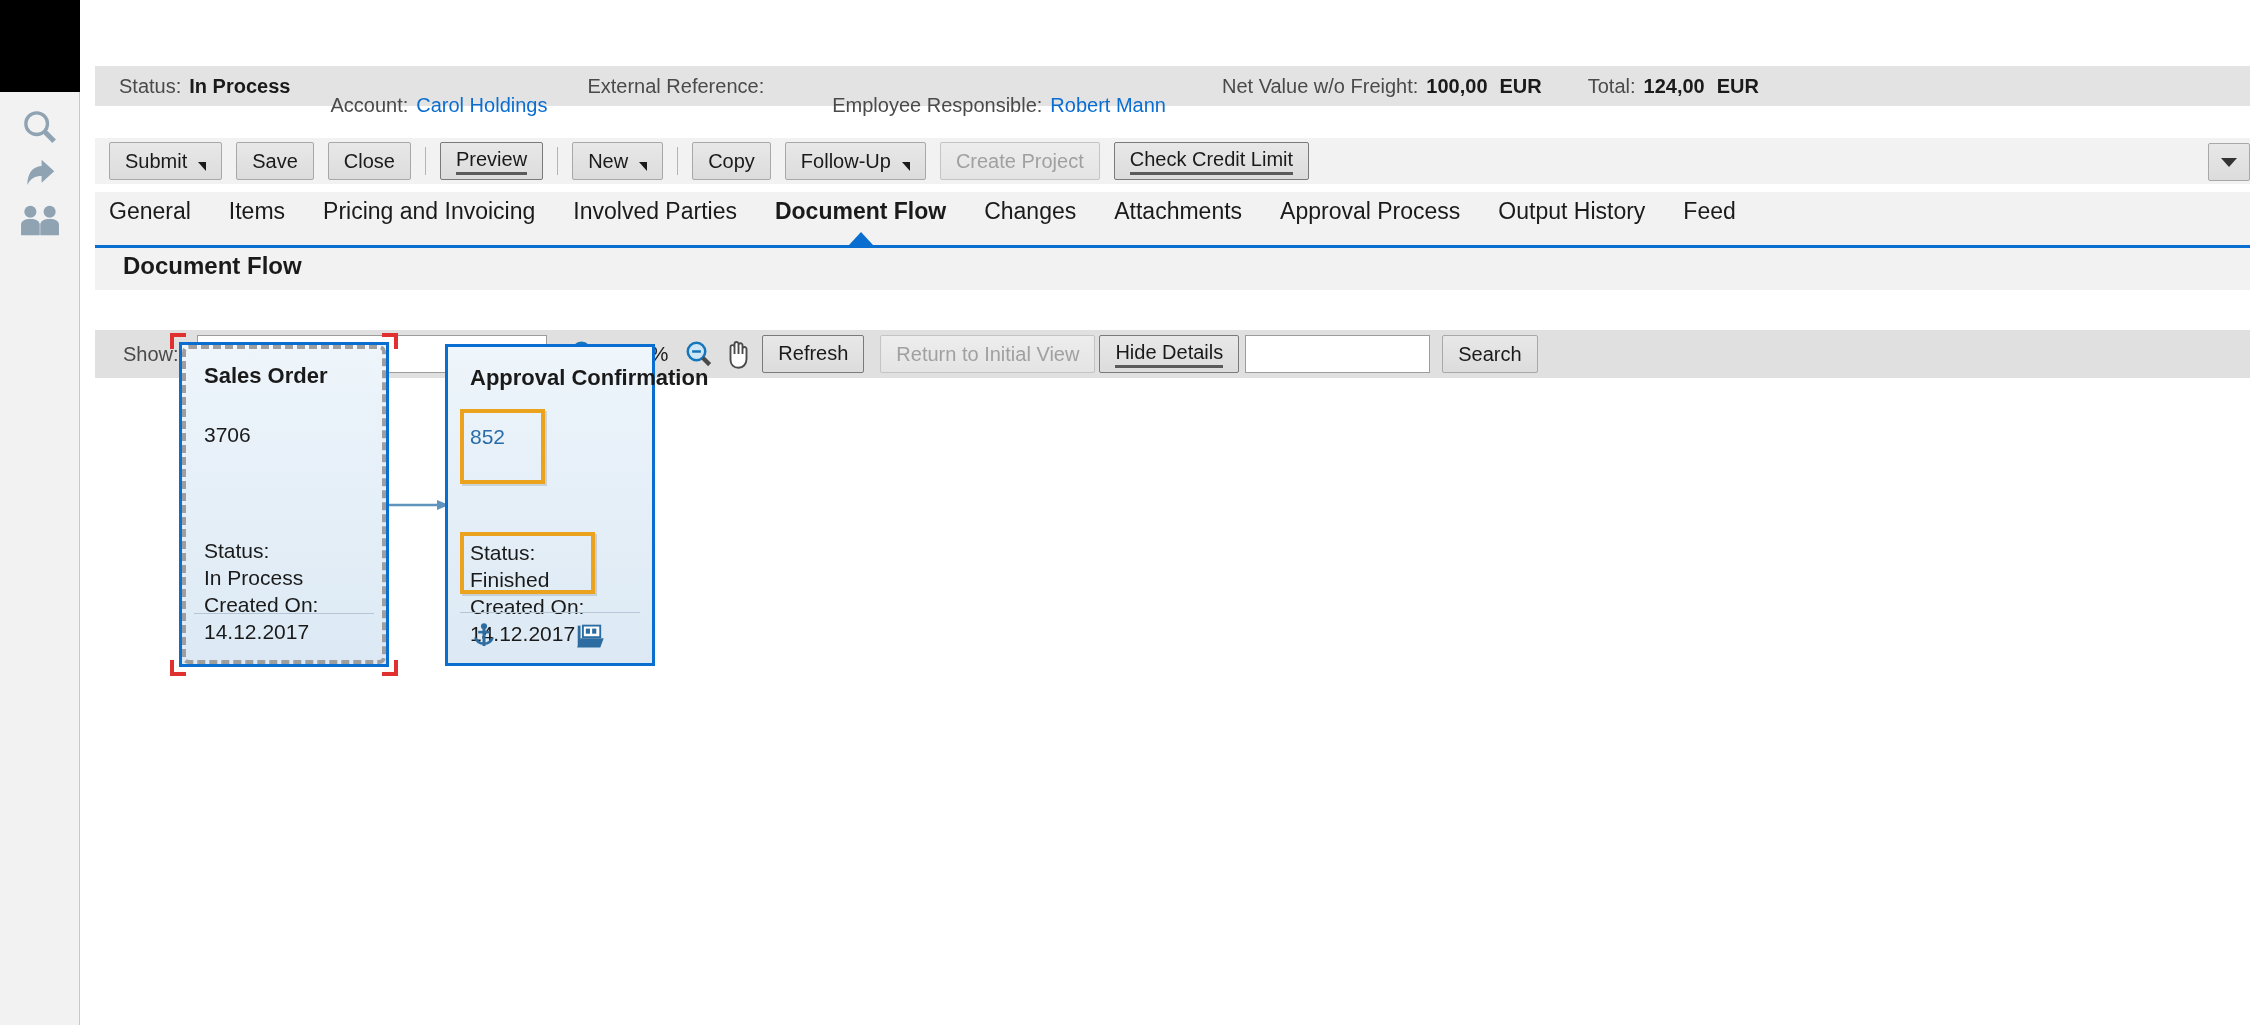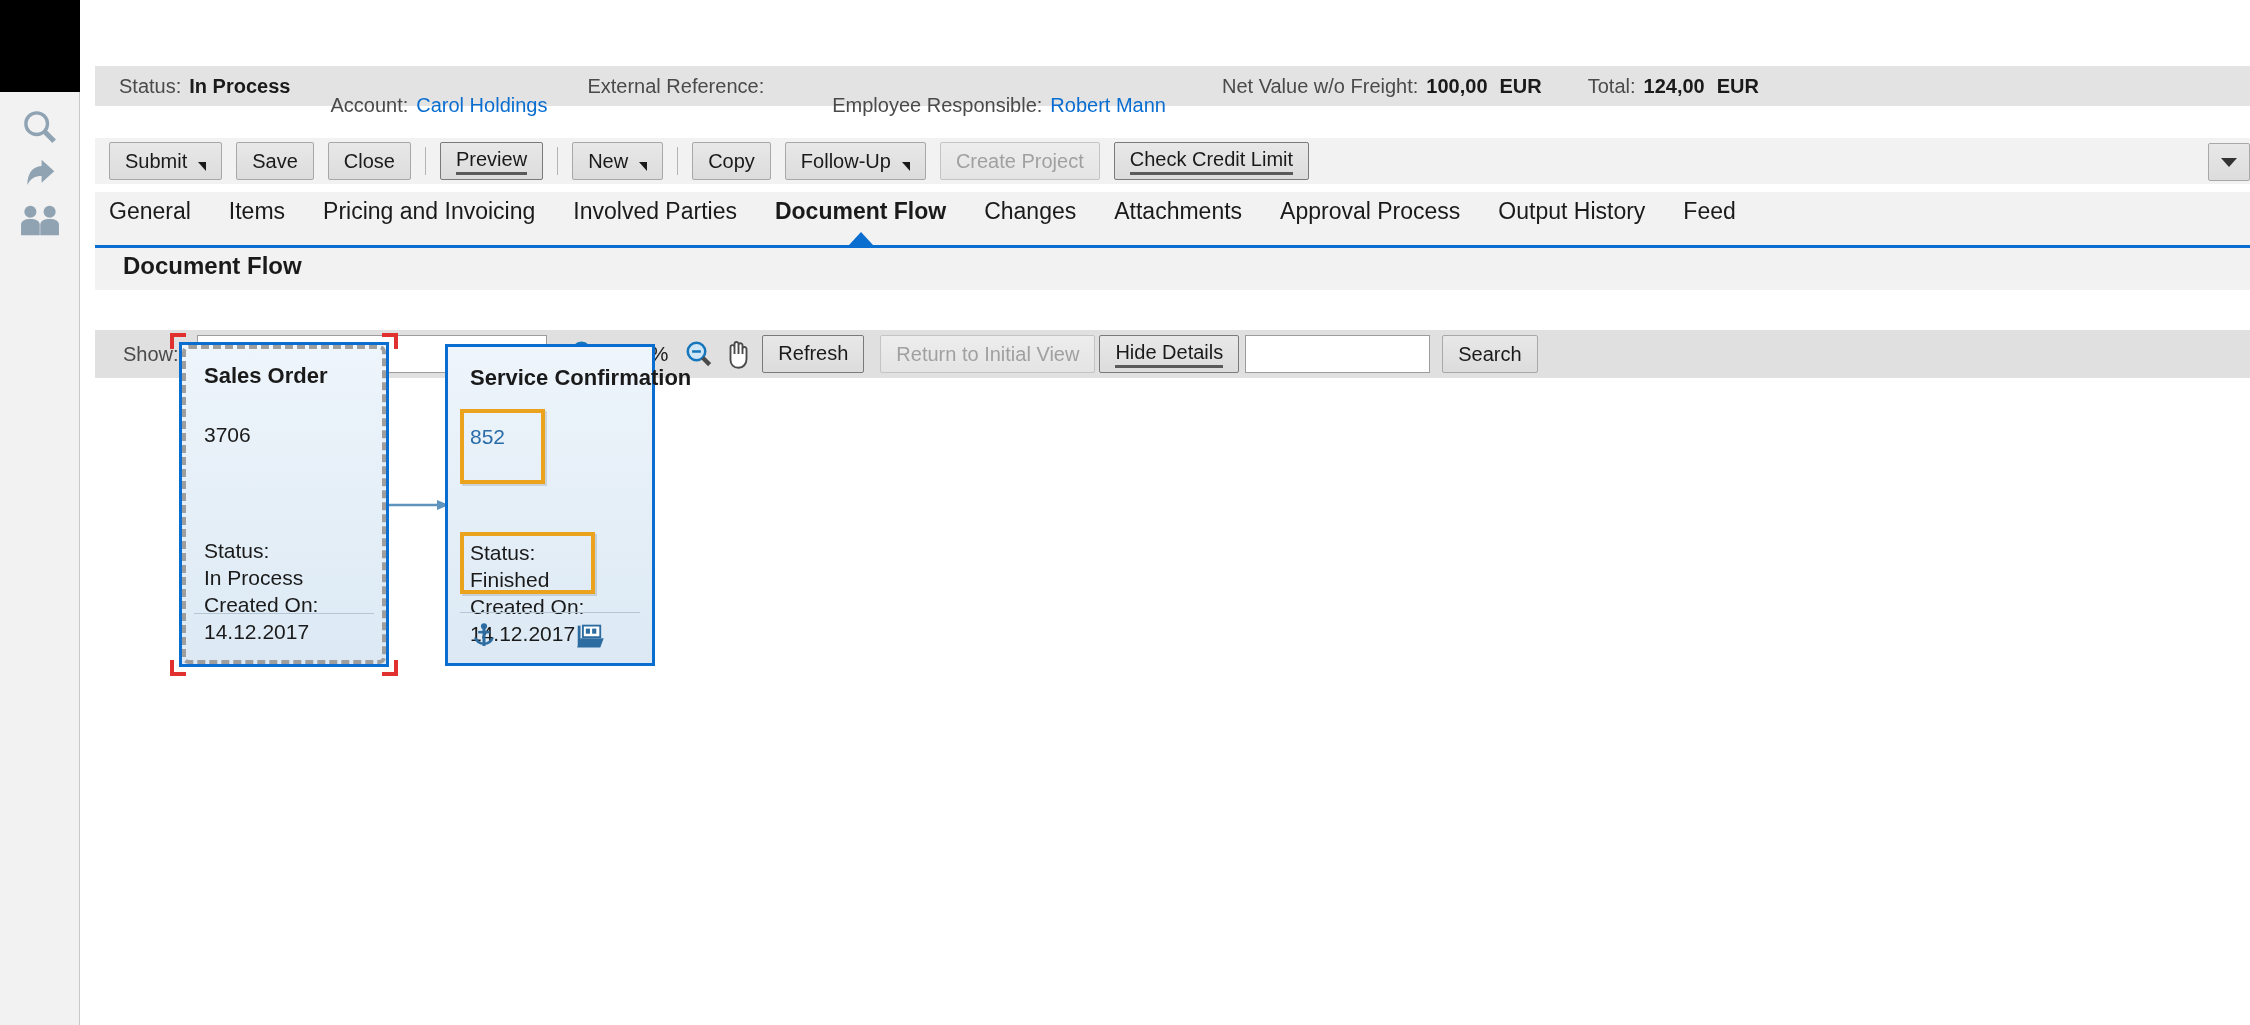--- a/index.html
+++ b/index.html
@@ -527,21 +527,21 @@
           <div>In Process</div>
           <div>Created On:</div>
           <div>14.12.2017</div>
         </div>
         <div class="node-footer-line"></div>
       </div>
     </div>
 
     <div class="node" id="node-service-conf">
       <div class="node-inner">
-        <div class="node-title">Service Confirmation</div>
+        <div class="node-title">Approval Confirmation</div>
         <div class="node-id link">852</div>
         <div class="hl-box" id="hl-id"></div>
 
         <div class="node-fields">
           <div>Status:</div>
           <div>Finished</div>
           <div>Created On:</div>
           <div>14.12.2017</div>
         </div>
         <div class="hl-box" id="hl-status"></div>

